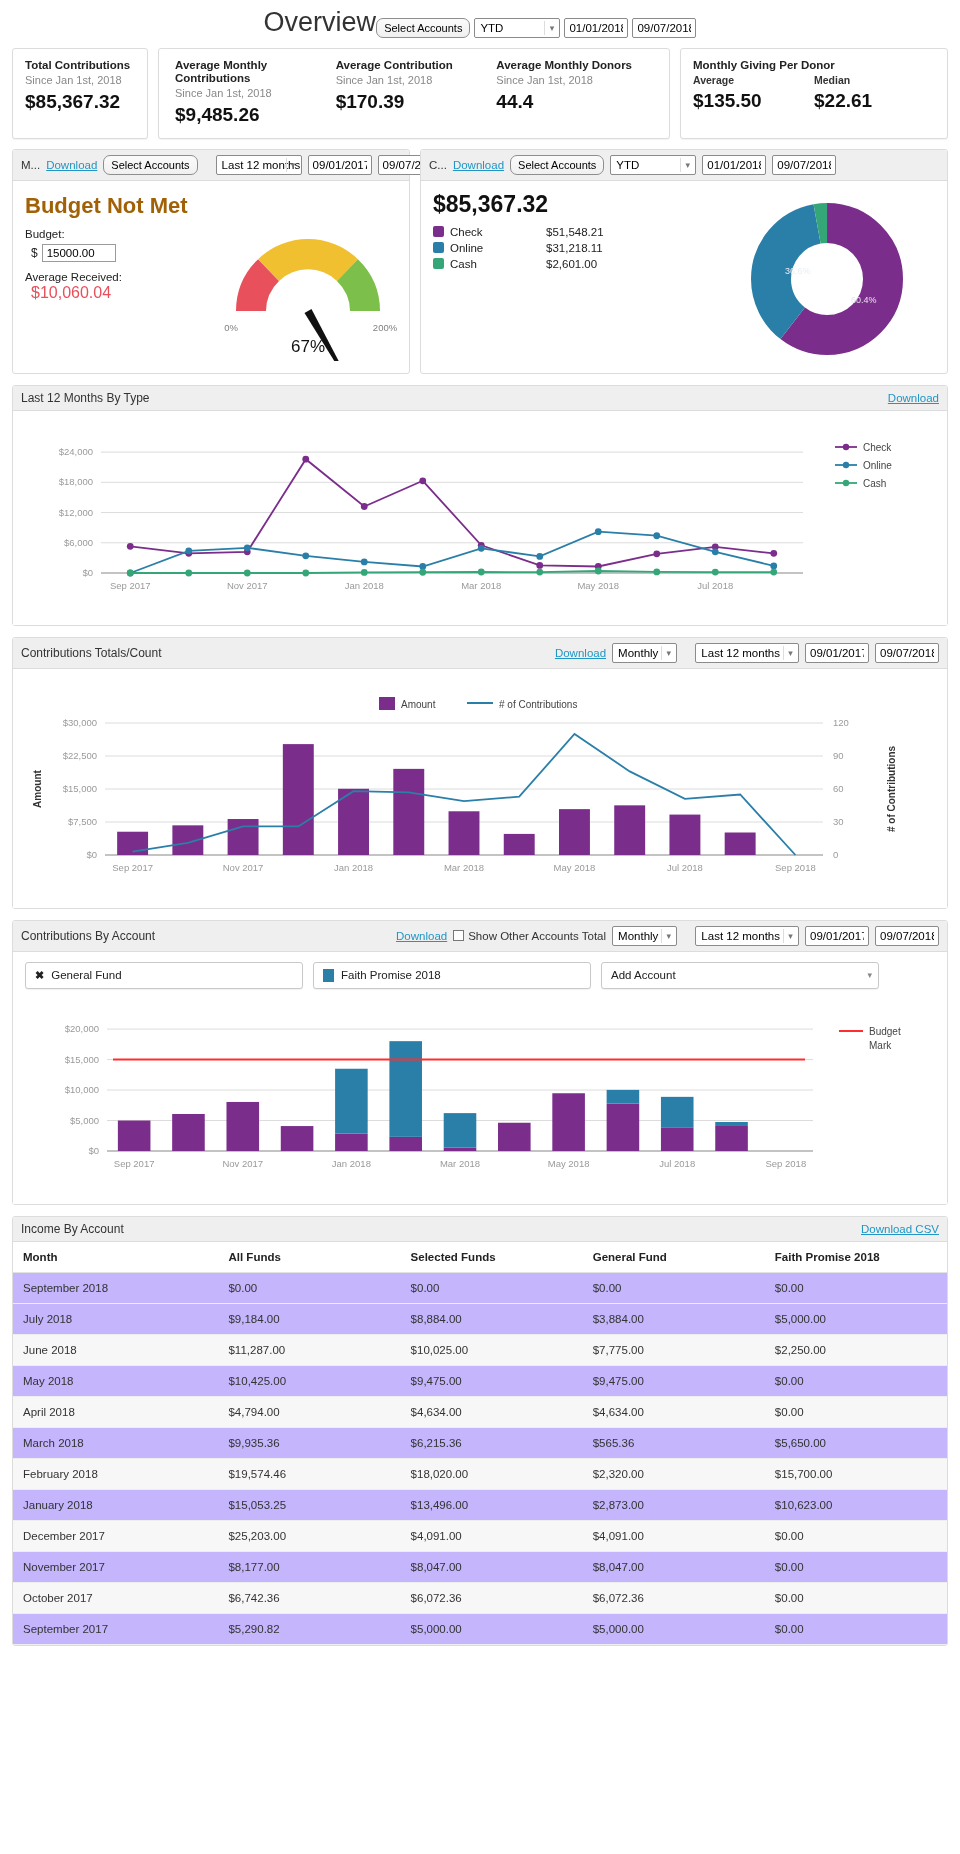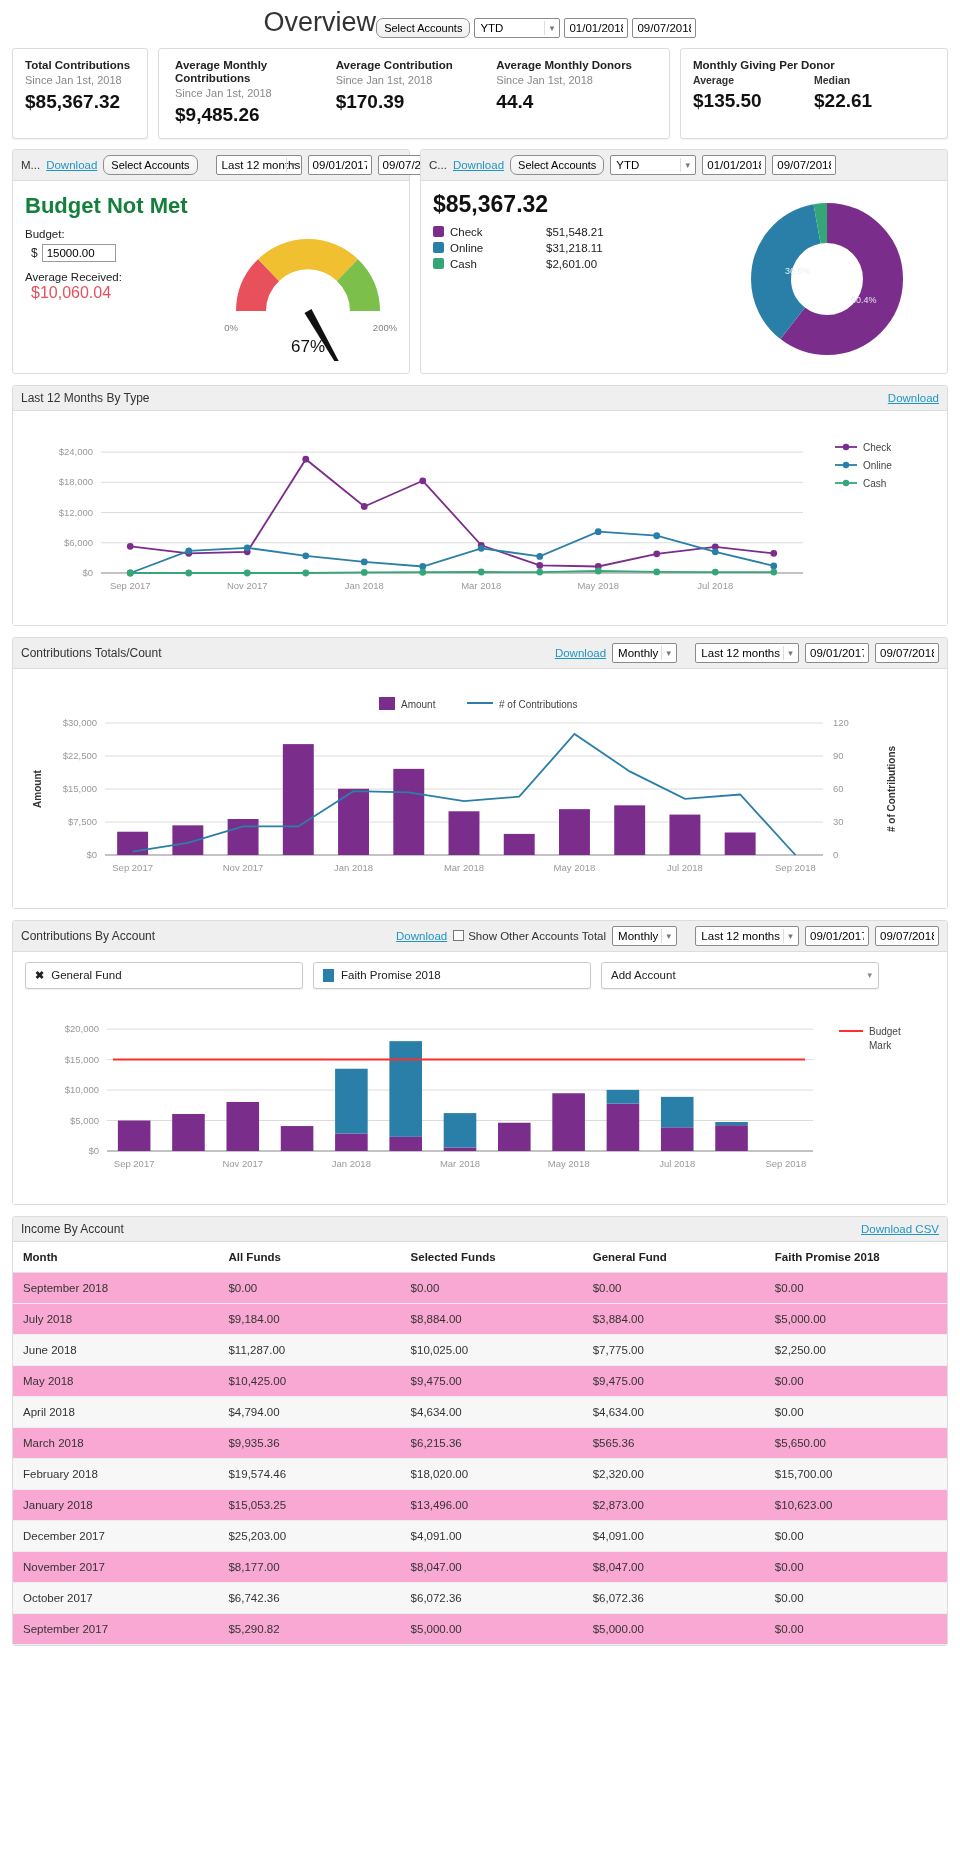--- a/index.html
+++ b/index.html
@@ -73,21 +73,21 @@
   }
   .panel-title { font-size: 11.5px; color: #333; white-space: nowrap; }
   .panel-title.big { font-size: 12px; }
   .dl-link { color: #2196c4; text-decoration: underline; font-size: 11.5px; cursor: pointer; white-space: nowrap;}
   .spacer { flex: 1; }
 
   .gauge-panel { width: 398px; height: 225px; position: relative; }
   .donut-panel { flex: 1; height: 225px; position: relative; }
   .panel-body { padding: 10px 12px; position: relative; height: 193px; }
 
-  .budget-headline { font-size: 22px; font-weight: bold; color: #15803d; line-height: 26px; margin: 2px 0 8px 0;}
+  .budget-headline { font-size: 22px; font-weight: bold; color: #a16207; line-height: 26px; margin: 2px 0 8px 0;}
   .form-label { font-size: 11.5px; color: #222; font-weight: normal; line-height: 15px;}
   .budget-input-row { display: flex; align-items: center; gap: 4px; margin: 2px 0 8px 6px; }
   .dollar { font-size: 12px; }
   .budget-input {
     font-family: "Liberation Sans", sans-serif; font-size: 11.5px;
     border: 1px solid #9b9b9b; background: #fff; padding: 2px 4px; width: 74px;
   }
   .avg-received { font-size: 16px; color: #e8505b; margin-left: 6px; line-height:15px; }
 
   .gauge-wrap { position: absolute; right: 6px; top: 10px; width: 190px; height: 170px; }
@@ -124,21 +124,21 @@
   .chip-sw { width: 11px; height: 13px; background: #2a7fa8; display:inline-block; }
   .add-acct {
     width: 278px; border: 1px solid #c9c9c9; border-radius: 3px; background: #fff;
     padding: 6px 9px; font-size: 11.5px; position: relative; box-shadow: 0 1px 1px rgba(0,0,0,.06);
   }
   .add-acct .arrow { position: absolute; right: 6px; top: 50%; transform: translateY(-50%); color:#888; font-size:9px;}
   .chk { width: 11px; height: 11px; border: 1px solid #777; background:#fff; display:inline-block; vertical-align:-1px; }
   .chk-label { font-size: 11.5px; color: #333; display:flex; align-items:center; gap:4px; }
 
   
-  table.income { width: 100%; border-collapse: collapse; font-size: 11.5px; background:#f9a8d4;}
+  table.income { width: 100%; border-collapse: collapse; font-size: 11.5px; background:#c4b5fd;}
   table.income th {
     text-align: left; font-weight: bold; color: #222; font-size: 11.5px;
     padding: 9px 10px; border-bottom: 1px solid #e2e2e2; background: #fff;
   }
   table.income td { padding: 9px 10px; color: #333; border-bottom: 1px solid #eee; }
   table.income tr.alt td { background: #f7f7f7; }
   table.income col.c-month { width: 22%; }
   table.income col.c-g { width: 19.5%; }
 </style>
 </head>

